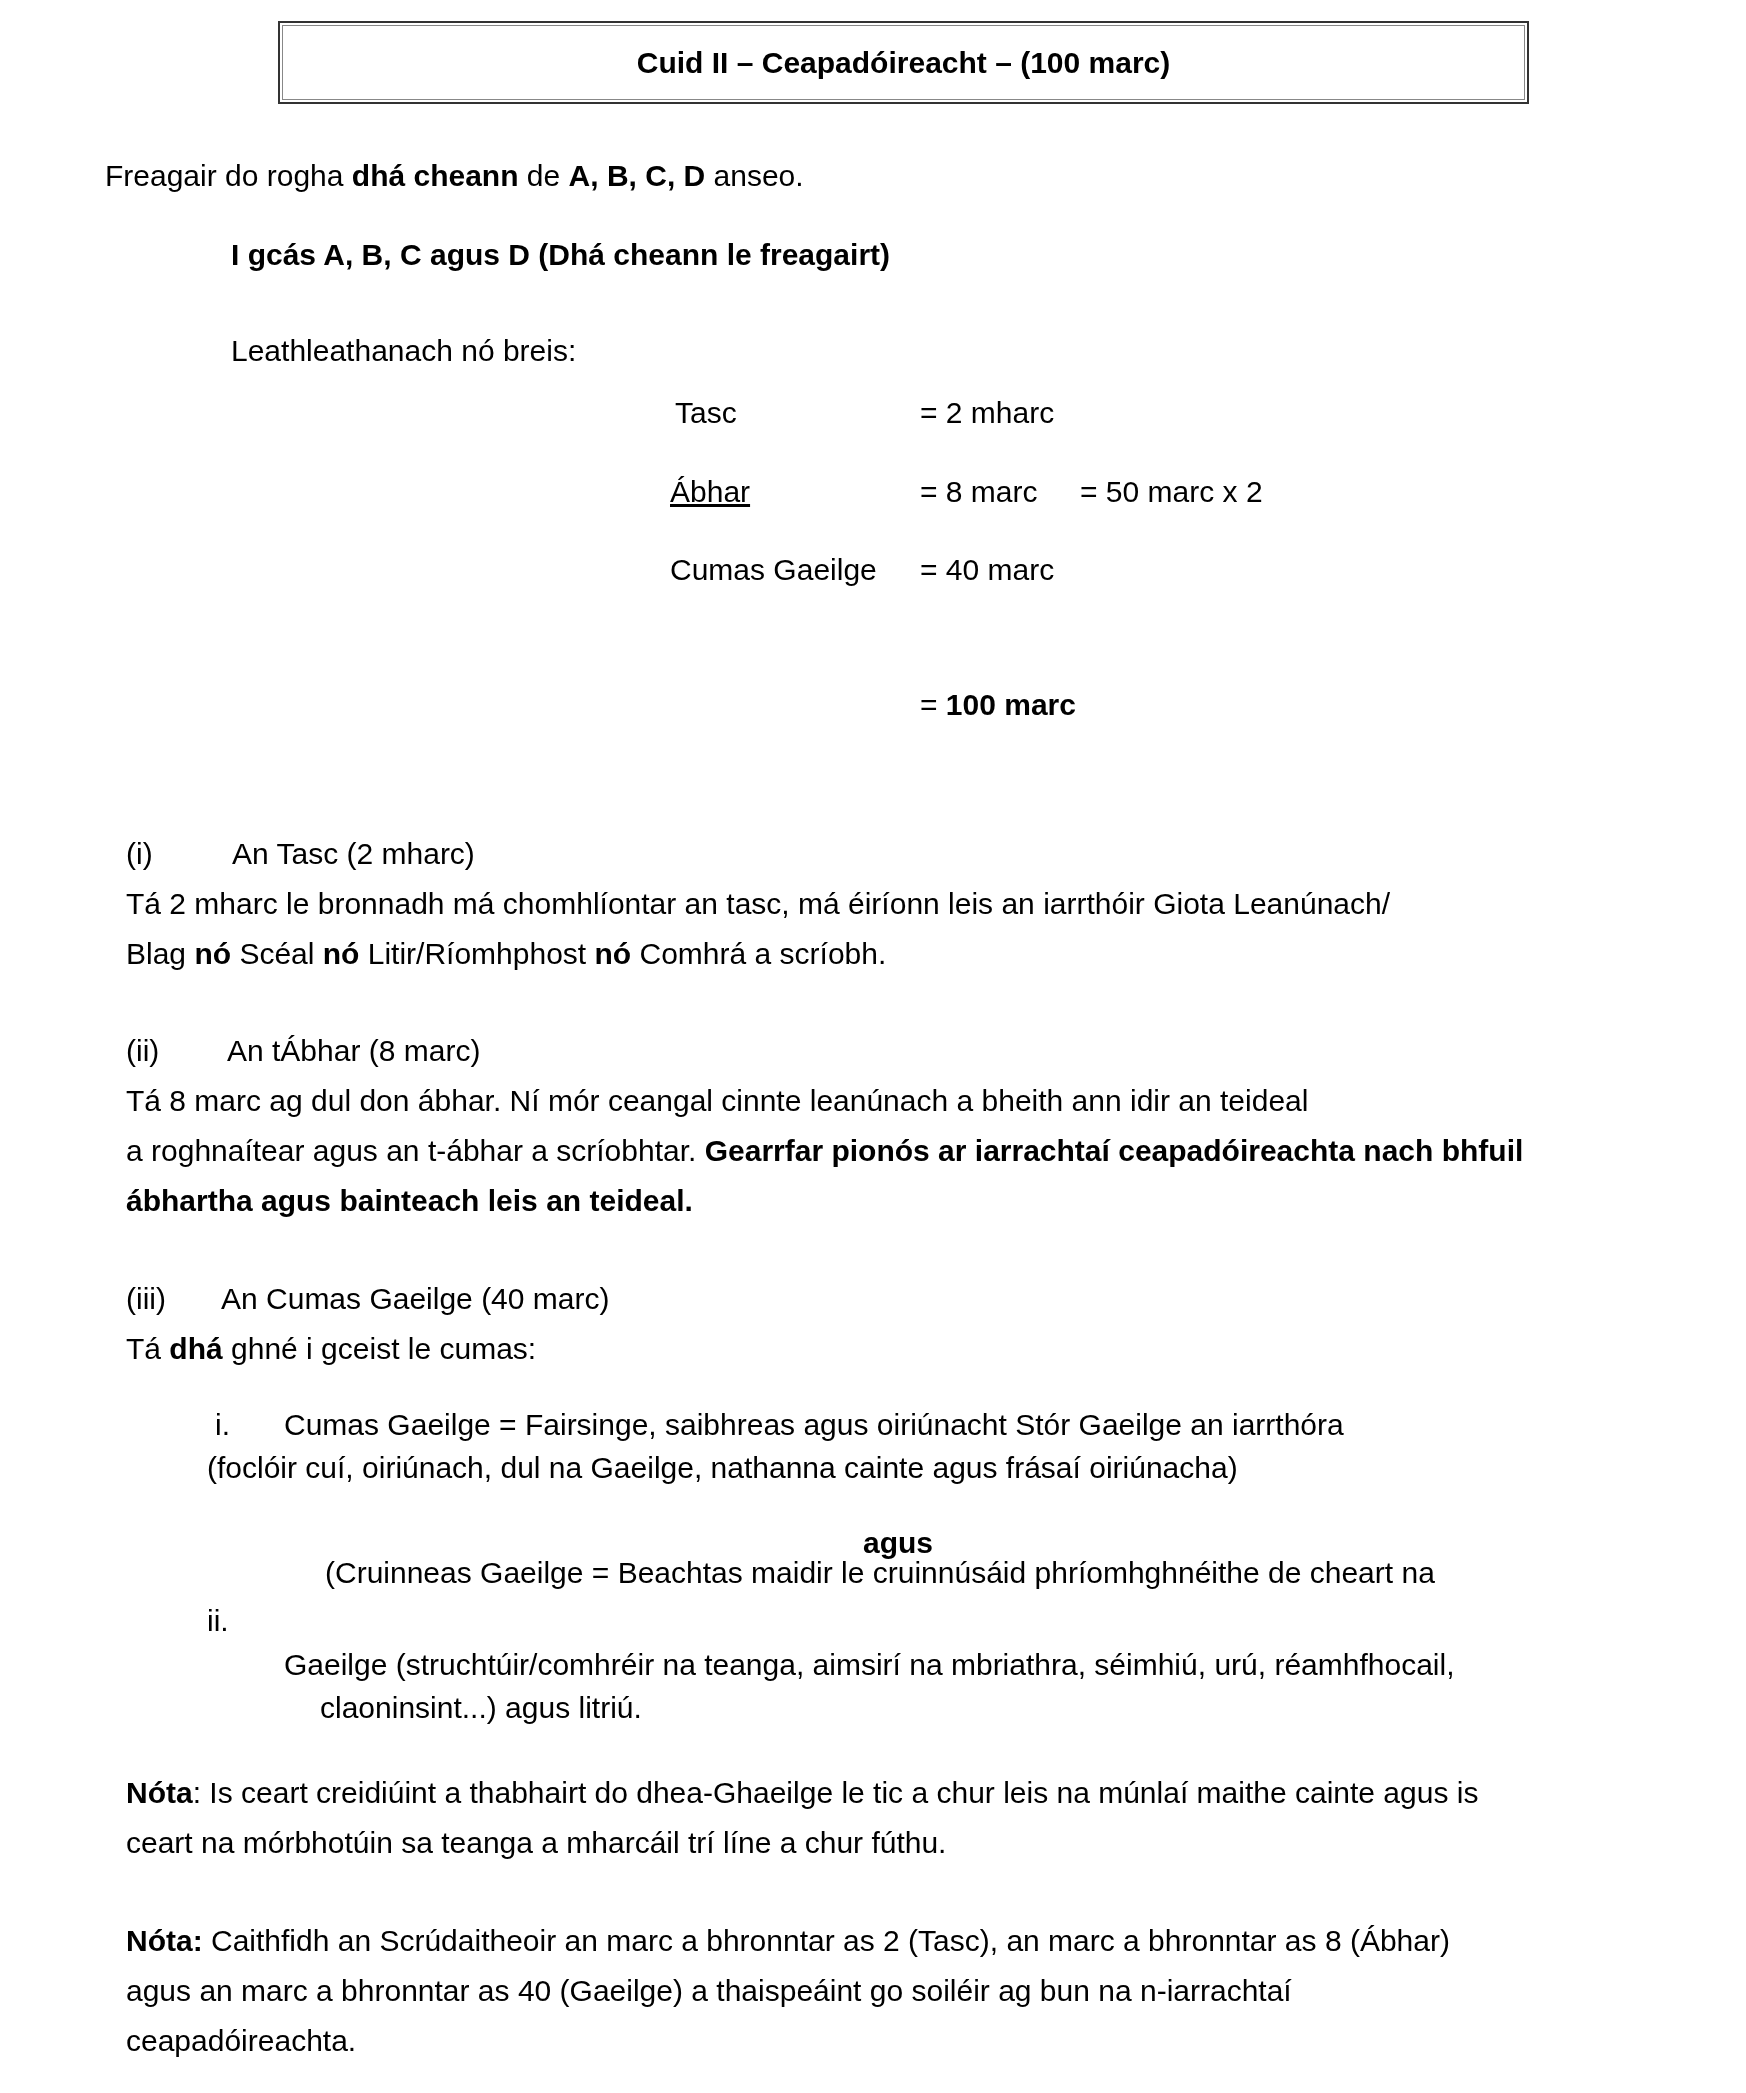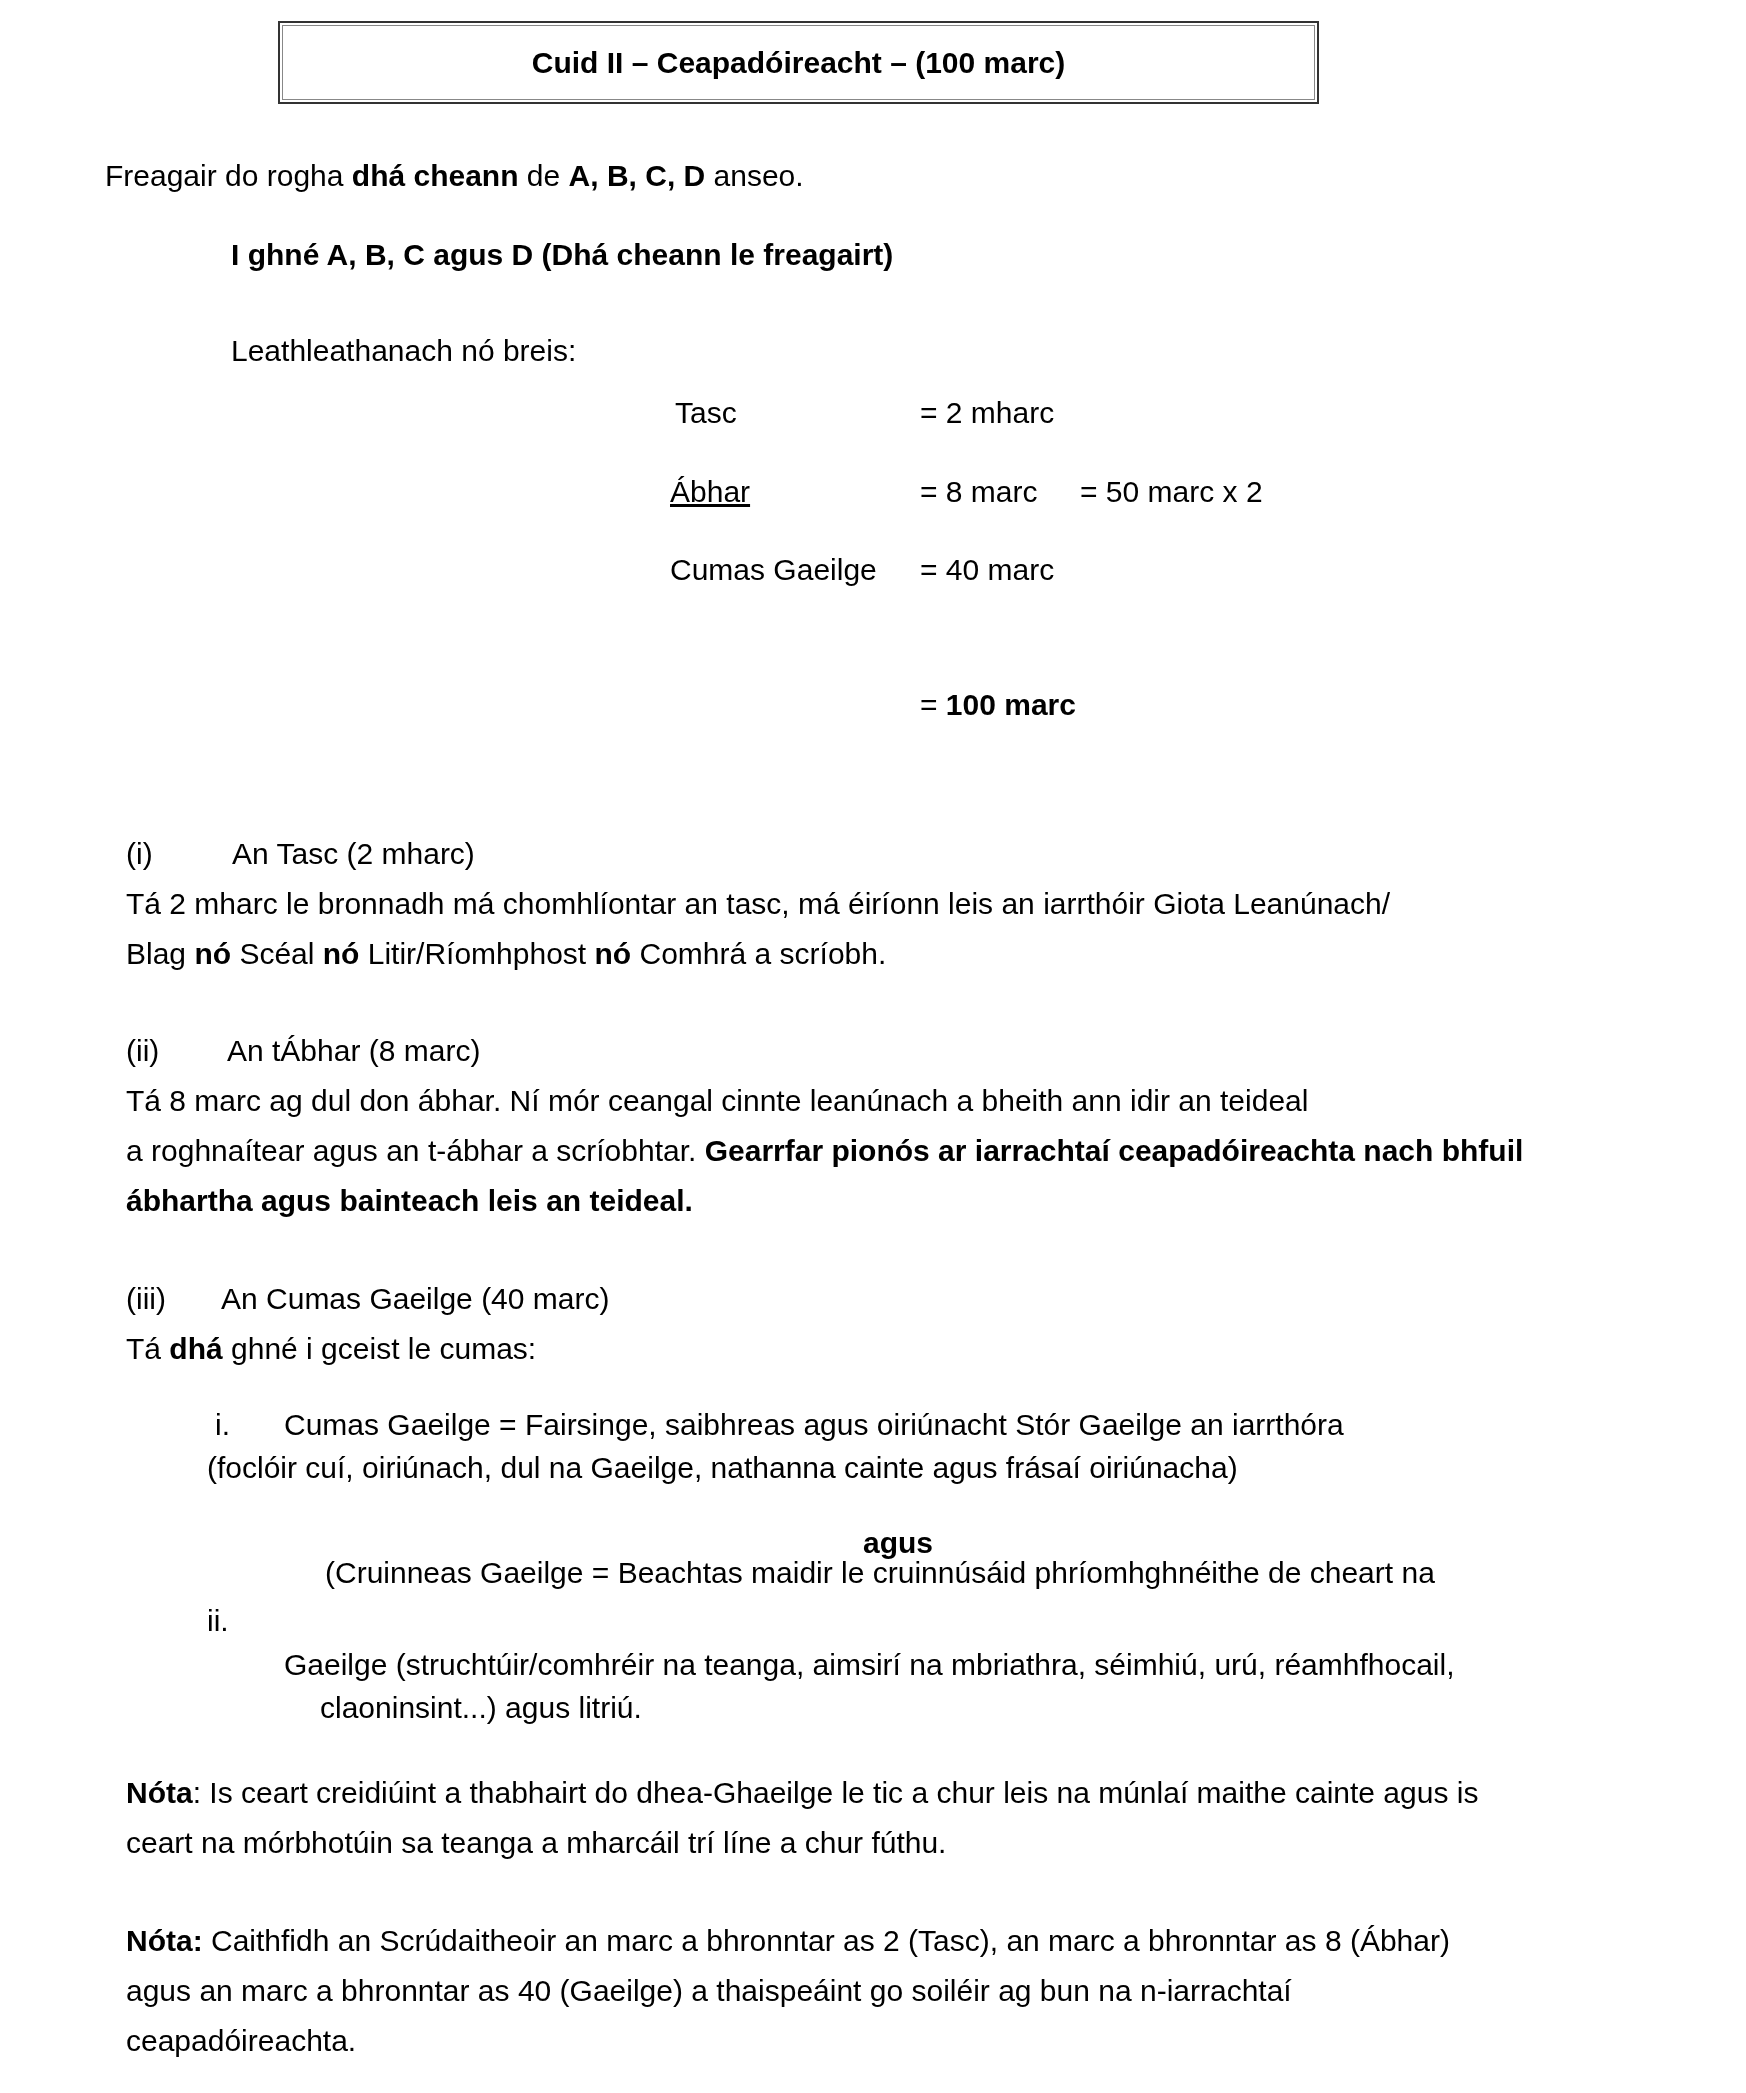--- a/index.html
+++ b/index.html
@@ -3,39 +3,39 @@
 <meta charset="utf-8">
 <style>
   html, body { margin: 0; padding: 0; background: #ffffff; }
   body {
     width: 1747px; height: 2093px; position: relative; overflow: hidden;
     font-family: "Liberation Sans", sans-serif; color: #000; font-size: 30px;
   }
   .abs { position: absolute; white-space: nowrap; }
   b { font-weight: bold; }
   .title-box {
-    position: absolute; left: 278px; top: 21px; width: 1041px; height: 83px;
+    position: absolute; left: 278px; top: 21px; width: 1251px; height: 83px;
     border: 2.9px double #333; box-sizing: border-box; outline: 1px solid #888; outline-offset: -5.8px;
     display: flex; align-items: center; justify-content: center;
     font-weight: bold; font-size: 30px;
   }
   .line { position: absolute; left: 126px; white-space: nowrap; text-align: center; }
 </style>
 </head>
 <body>
 
 <div class="title-box">
   <span>Cuid II – Ceapadóireacht  – (100 marc)</span>
 </div>
 
 <div class="abs" style="left:105px; top:159px;">
   <span>Freagair do rogha </span><b>dhá cheann</b><span> de </span><b>A, B, C, D</b><span> anseo.</span>
 </div>
 
-<div class="abs" style="left:231px; top:238px; font-weight:bold;">I ghné A, B, C agus D (Dhá cheann le freagairt)</div>
+<div class="abs" style="left:231px; top:238px; font-weight:bold;">I gcás A, B, C agus D (Dhá cheann le freagairt)</div>
 
 <div class="abs" style="left:231px; top:334px;">Leathleathanach nó breis:</div>
 
 <div>
   <div class="abs" style="left:675px; top:396px;">Tasc</div>
   <div class="abs" style="left:920px; top:396px;">= 2 mharc</div>
 
   <div class="abs" style="left:670px; top:475px;text-decoration:underline;">Ábhar</div>
   <div class="abs" style="left:920px; top:475px;">= 8 marc</div>
   <div class="abs" style="left:1080px; top:475px;">= 50 marc x 2</div>

